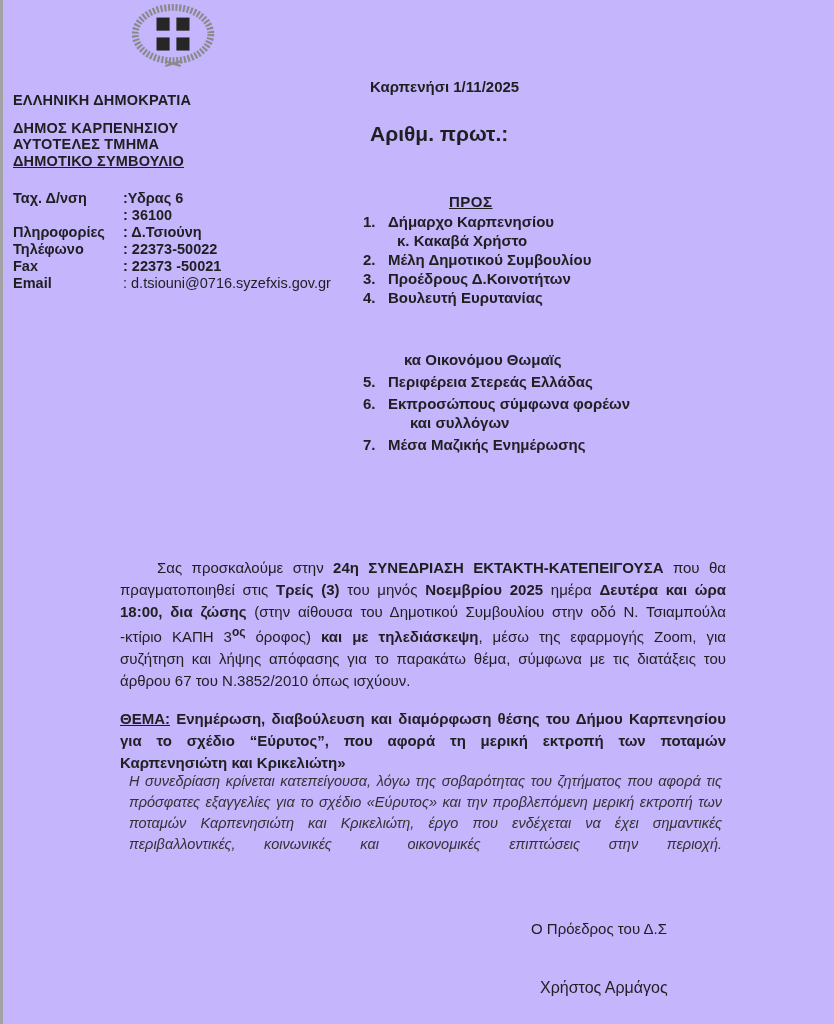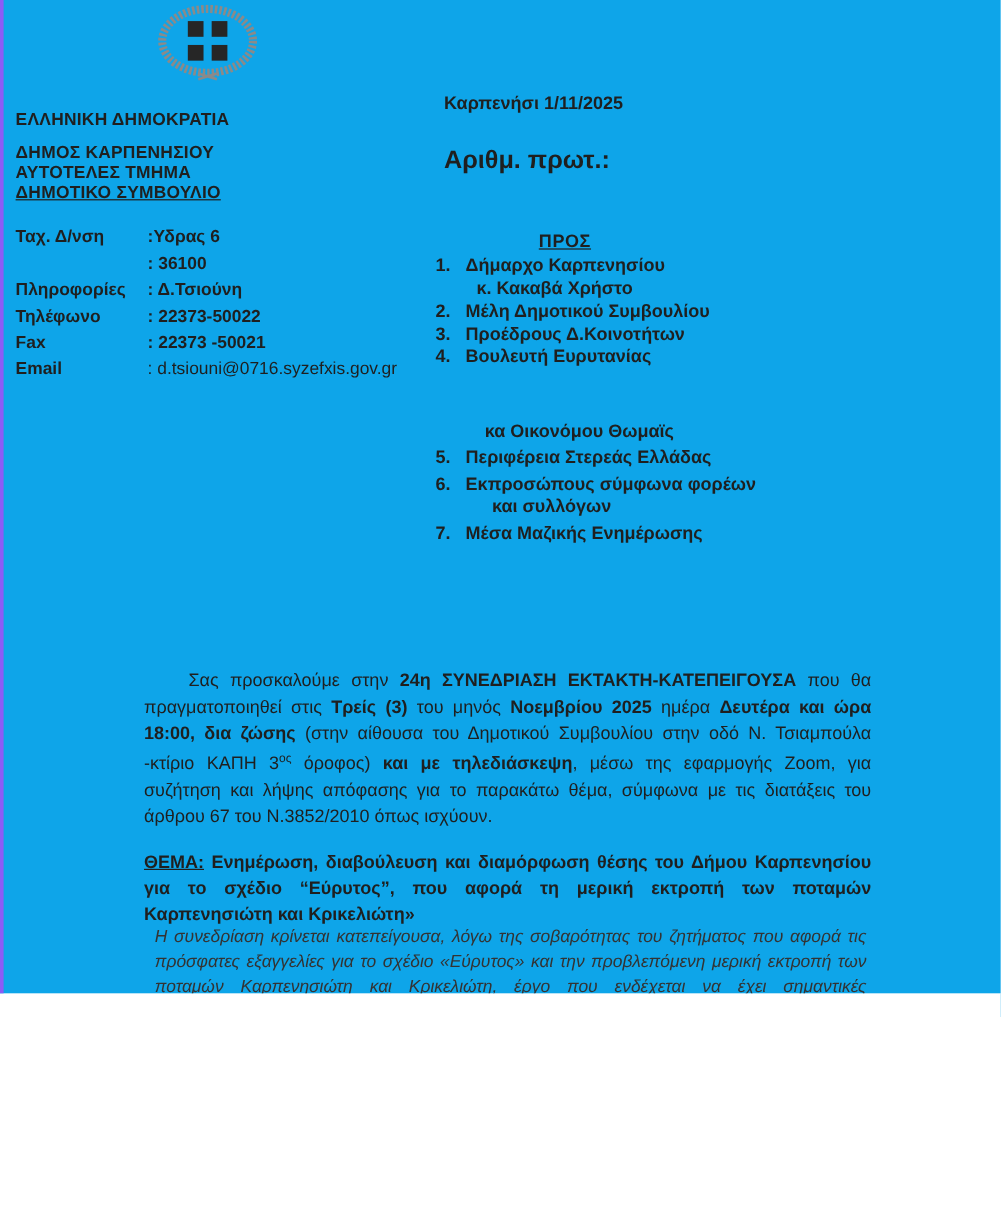--- a/index.html
+++ b/index.html
@@ -4,37 +4,37 @@
 <style>
   * { margin:0; padding:0; box-sizing:border-box; }
   html,body { background:#ffffff; }
   body {
     font-family:"Liberation Sans","DejaVu Sans",sans-serif;
     color:#1f1f1f;
     -webkit-font-smoothing:antialiased;
   }
   .page {
     position:relative;
-    width:834px; height:828px;
-    background:#0ea5e9;
+    width:834px; height:1024px;
+    background:#c4b5fd;
     overflow:hidden;
-    border-left:3px solid #8b5cf6;
+    border-left:3px solid #a3a3a3;
   }
   .abs { position:absolute; }
 
   
   .emblem { left:127px; top:4px; width:86px; height:64px; }
 
   
   .gov-header { left:10px; top:92px; font-size:14.5px; font-weight:700; line-height:16.5px; letter-spacing:.2px; }
   .gov-header .first { margin-bottom:11px; }
   .gov-header .u { text-decoration:underline; }
 
   
-  .contact { left:10px; top:190px; font-size:14.5px; display:grid; grid-template-columns:110px auto; row-gap:5px; line-height:17px; }
+  .contact { left:10px; top:190px; font-size:14.5px; display:grid; grid-template-columns:110px auto; line-height:17px; }
   .contact .lbl { font-weight:700; }
   .contact .val { font-weight:600; }
   .contact .val-light { font-weight:400; }
 
   
   .date-line { left:367px; top:78px; font-size:15px; font-weight:700; }
   .proto-line { left:367px; top:122px; font-size:21px; font-weight:700; }
 
   
   .pros { left:360px; top:192px; width:310px; font-size:15px; font-weight:700; line-height:19px; }
@@ -47,21 +47,21 @@
   .r-sub3 { padding-left:47px; }
 
   
   .title { left:117px; top:504px; width:606px; text-align:center; font-size:15px; font-weight:700; line-height:17.5px; letter-spacing:.2px; }
   .para { left:117px; width:606px; font-size:15px; line-height:21.8px; text-align:justify; }
   .p1 { top:557px; text-indent:37px; }
   .p2 { top:680px; font-weight:700;margin-top:28px; }
   .p2 .u { text-decoration:underline; }
   .p3 { left:126px; top:771px; width:593px; font-size:14.5px; font-style:italic; color:#333333; line-height:21px; text-align:justify; text-align-last:justify; }
   .b { font-weight:700; }
-  .sup { vertical-align:super; font-size:10px; }
+  .sup { vertical-align:super; font-size:12px;font-weight:bold; }
 
   
   .sig-role { left:528px; top:920px; font-size:15px; }
   .sig-name { left:537px; top:979px; font-size:16px; }
 </style>
 </head>
 <body>
 
 <div class="page">
 

